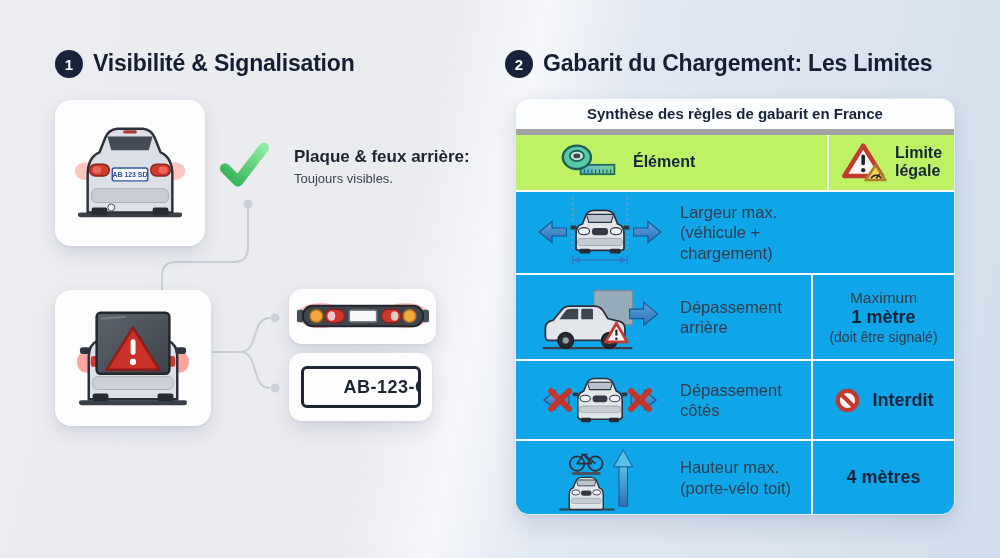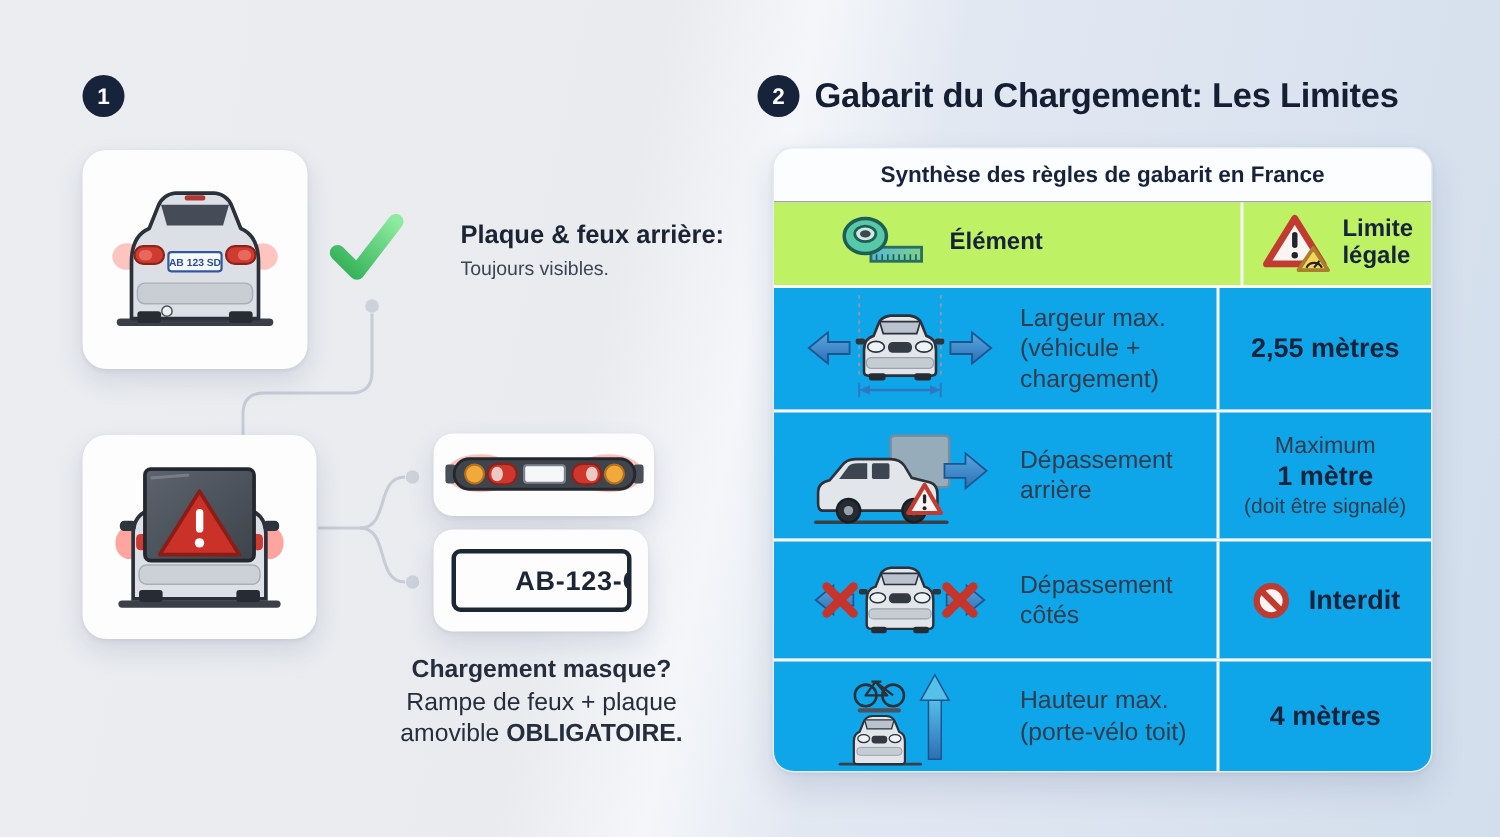--- a/index.html
+++ b/index.html
@@ -41,21 +41,21 @@
   }
   .plate .band-r { width:9px; height:13px; background:#2a62ae; align-self:center; margin-right:3px; border-radius:1px; }
   
   .tcard {
     left:515px; top:98px; width:440px; height:417px; background:#f7f9fb;
     border-radius:14px; border:1px solid #e6ebf2; overflow:hidden;
     box-shadow:0 10px 22px rgba(45,65,105,.14), 0 1px 3px rgba(45,65,105,.08);
     display:flex; flex-direction:column;
   }
   .t-title {
-    height:36px; background:#fcfdfe; border-bottom:1px solid #a3a3a3;
+    height:36px; background:#fcfdfe; border-bottom:6px solid #a3a3a3;
     display:flex; align-items:center; justify-content:center;
     font-size:15px; font-weight:700; color:#16233a;
   }
   .t-header { height:55px; background:#bef264; display:grid; grid-template-columns:295px 1fr; }
   .th-left { display:flex; align-items:center; padding-left:44px; gap:13px; }
   .th-right { display:flex; align-items:center; justify-content:center; gap:8px; border-left:2px solid #f3f5f9;margin-left:16px; }
   .th-label { font-size:16px; font-weight:700; color:#16233a; white-space:pre-line; line-height:1.12; }
   .t-row { display:grid; grid-template-columns:295px 1fr; background:#0ea5e9; border-top:2px solid #fbfcfe; }
   .cell-el { display:flex; align-items:center; padding-left:4px; }
   .row-icon { width:160px; display:flex; align-items:center; justify-content:center; }
@@ -79,20 +79,21 @@
     <circle cx="248" cy="204" r="4.5" fill="#ccd1db"></circle>
     <path d="M248,209 L248,248 Q248,262 234,262 L176,262 Q162,262 162,276 L162,294" fill="none" stroke="#c6cbd6" stroke-width="2"></path>
     <path d="M212,352 L240,352" fill="none" stroke="#c6cbd6" stroke-width="2"></path>
     <path d="M240,352 C260,352 250,318 270,318" fill="none" stroke="#c6cbd6" stroke-width="2"></path>
     <path d="M240,352 C260,352 250,388 270,388" fill="none" stroke="#c6cbd6" stroke-width="2"></path>
     <circle cx="275" cy="318" r="4.5" fill="#ccd1db"></circle>
     <circle cx="275" cy="388" r="4.5" fill="#ccd1db"></circle>
   </svg>
 
   <div class="abs badge" style="left:55px;top:50px">1</div>
+  <div class="abs sec-title" style="left:93px;top:50px">Visibilité &amp; Signalisation</div>
 
   <div class="abs card" style="left:55px;top:100px;width:150px;height:146px">
     <span>
       <svg width="128" height="120" viewBox="0 0 130 120">
         <ellipse cx="19" cy="58" rx="10" ry="9" fill="#ff5a4a" opacity="0.35"></ellipse>
         <ellipse cx="111" cy="58" rx="10" ry="9" fill="#ff5a4a" opacity="0.35"></ellipse>
         <rect x="12" y="100" width="106" height="5" rx="2.5" fill="#3a3f48"></rect>
         <path d="M22,100 L22,62 Q22,44 34,39 L40,24 Q43,16 52,15 L78,15 Q87,16 90,24 L96,39 Q108,44 108,62 L108,100 Z" fill="#dce0e6" stroke="#2b313b" stroke-width="2.5" stroke-linejoin="round"></path>
         <path d="M42,23 L88,23 L84,37 L46,37 Z" fill="#454c58"></path>
         <rect x="58" y="16.5" width="14" height="3.5" rx="1.7" fill="#b03a33"></rect>
@@ -115,21 +116,21 @@
       <defs>
         <linearGradient id="gchk" x1="0" y1="1" x2="1" y2="0">
           <stop offset="0" stop-color="#2fae54"></stop>
             <stop offset="1" stop-color="#8ceb9f"></stop>
         </linearGradient>
       </defs>
       <path d="M10,33 L25,48 L55,9" fill="none" stroke="url(#gchk)" stroke-width="12" stroke-linecap="round" stroke-linejoin="round"></path>
     </svg>
   </span>
 
-  <div class="abs" style="left:307px;top:147px">
+  <div class="abs" style="left:294px;top:147px">
     <div class="check-line1">Plaque &amp; feux arrière:</div>
     <div class="check-line2">Toujours visibles.</div>
   </div>
 
   <div class="abs card" style="left:55px;top:290px;width:156px;height:136px">
     <span>
       <svg width="132" height="118" viewBox="0 0 130 120">
         <defs>
           <linearGradient id="pg" x1="0" y1="0" x2="1" y2="1">
             <stop offset="0" stop-color="#5d646d"></stop>
@@ -176,25 +177,20 @@
   </div>
 
   <div class="abs card small-card" style="left:289px;top:353px;width:143px;height:68px">
     <div class="plate">
       <span class="band-l"></span>
       <span class="ptxt">AB-123-CD</span>
       <span class="band-r"></span>
     </div>
   </div>
 
-  <div class="abs footer-note" style="left:232px;top:436px;width:258px">
-    <div class="ft">Chargement masque?</div>
-    <span class="fb">Rampe de feux + plaque
-amovible </span><span class="ft">OBLIGATOIRE.</span>
-  </div>
 
   <div class="abs badge" style="left:505px;top:50px">2</div>
   <div class="abs sec-title" style="left:543px;top:50px">Gabarit du Chargement: Les Limites</div>
 
   <div class="abs tcard">
     <div class="t-title">Synthèse des règles de gabarit en France</div>
 
     <div class="t-header">
       <div class="th-left">
         <span>
@@ -267,23 +263,20 @@
             <line x1="114" y1="79" x2="114" y2="91" stroke="#2f77c0" stroke-width="1.6"></line>
             <line x1="50" y1="85" x2="110" y2="85" stroke="#2f77c0" stroke-width="2"></line>
             <polygon points="46,85 55,81 55,89" fill="#2f77c0"></polygon>
             <polygon points="114,85 105,81 105,89" fill="#2f77c0"></polygon>
           </svg>
         </span>
         <span class="row-label">Largeur max.
 (véhicule +
 chargement)</span>
       </div>
-      <div class="cell-val">
-        <span class="val-main">2,55 mètres</span>
-      </div>
     </div>
 
     <div class="t-row" style="height:86px">
       <div class="cell-el">
         <span class="row-icon">
           <svg width="150" height="78" viewBox="0 0 160 100">
             <line x1="8" y1="90" x2="120" y2="90" stroke="#3a3f48" stroke-width="3" stroke-linecap="round"></line>
             <rect x="72" y="16" width="50" height="44" rx="3" fill="#a6adb6" opacity="0.9" stroke="#838a94" stroke-width="2"></rect>
             <path d="M14,80 Q10,80 10,74 L10,64 Q10,56 20,54 L30,42 Q34,36 42,36 L72,36 Q80,36 84,42 L90,52 L106,56 Q112,58 112,66 L112,74 Q112,80 106,80 Z" fill="#e2e6eb" stroke="#2b313b" stroke-width="2.2"></path>
             <path d="M28,53 L36,42 Q38,39.5 44,39.5 L52,39.5 L52,53 Z" fill="#3d4550"></path>

